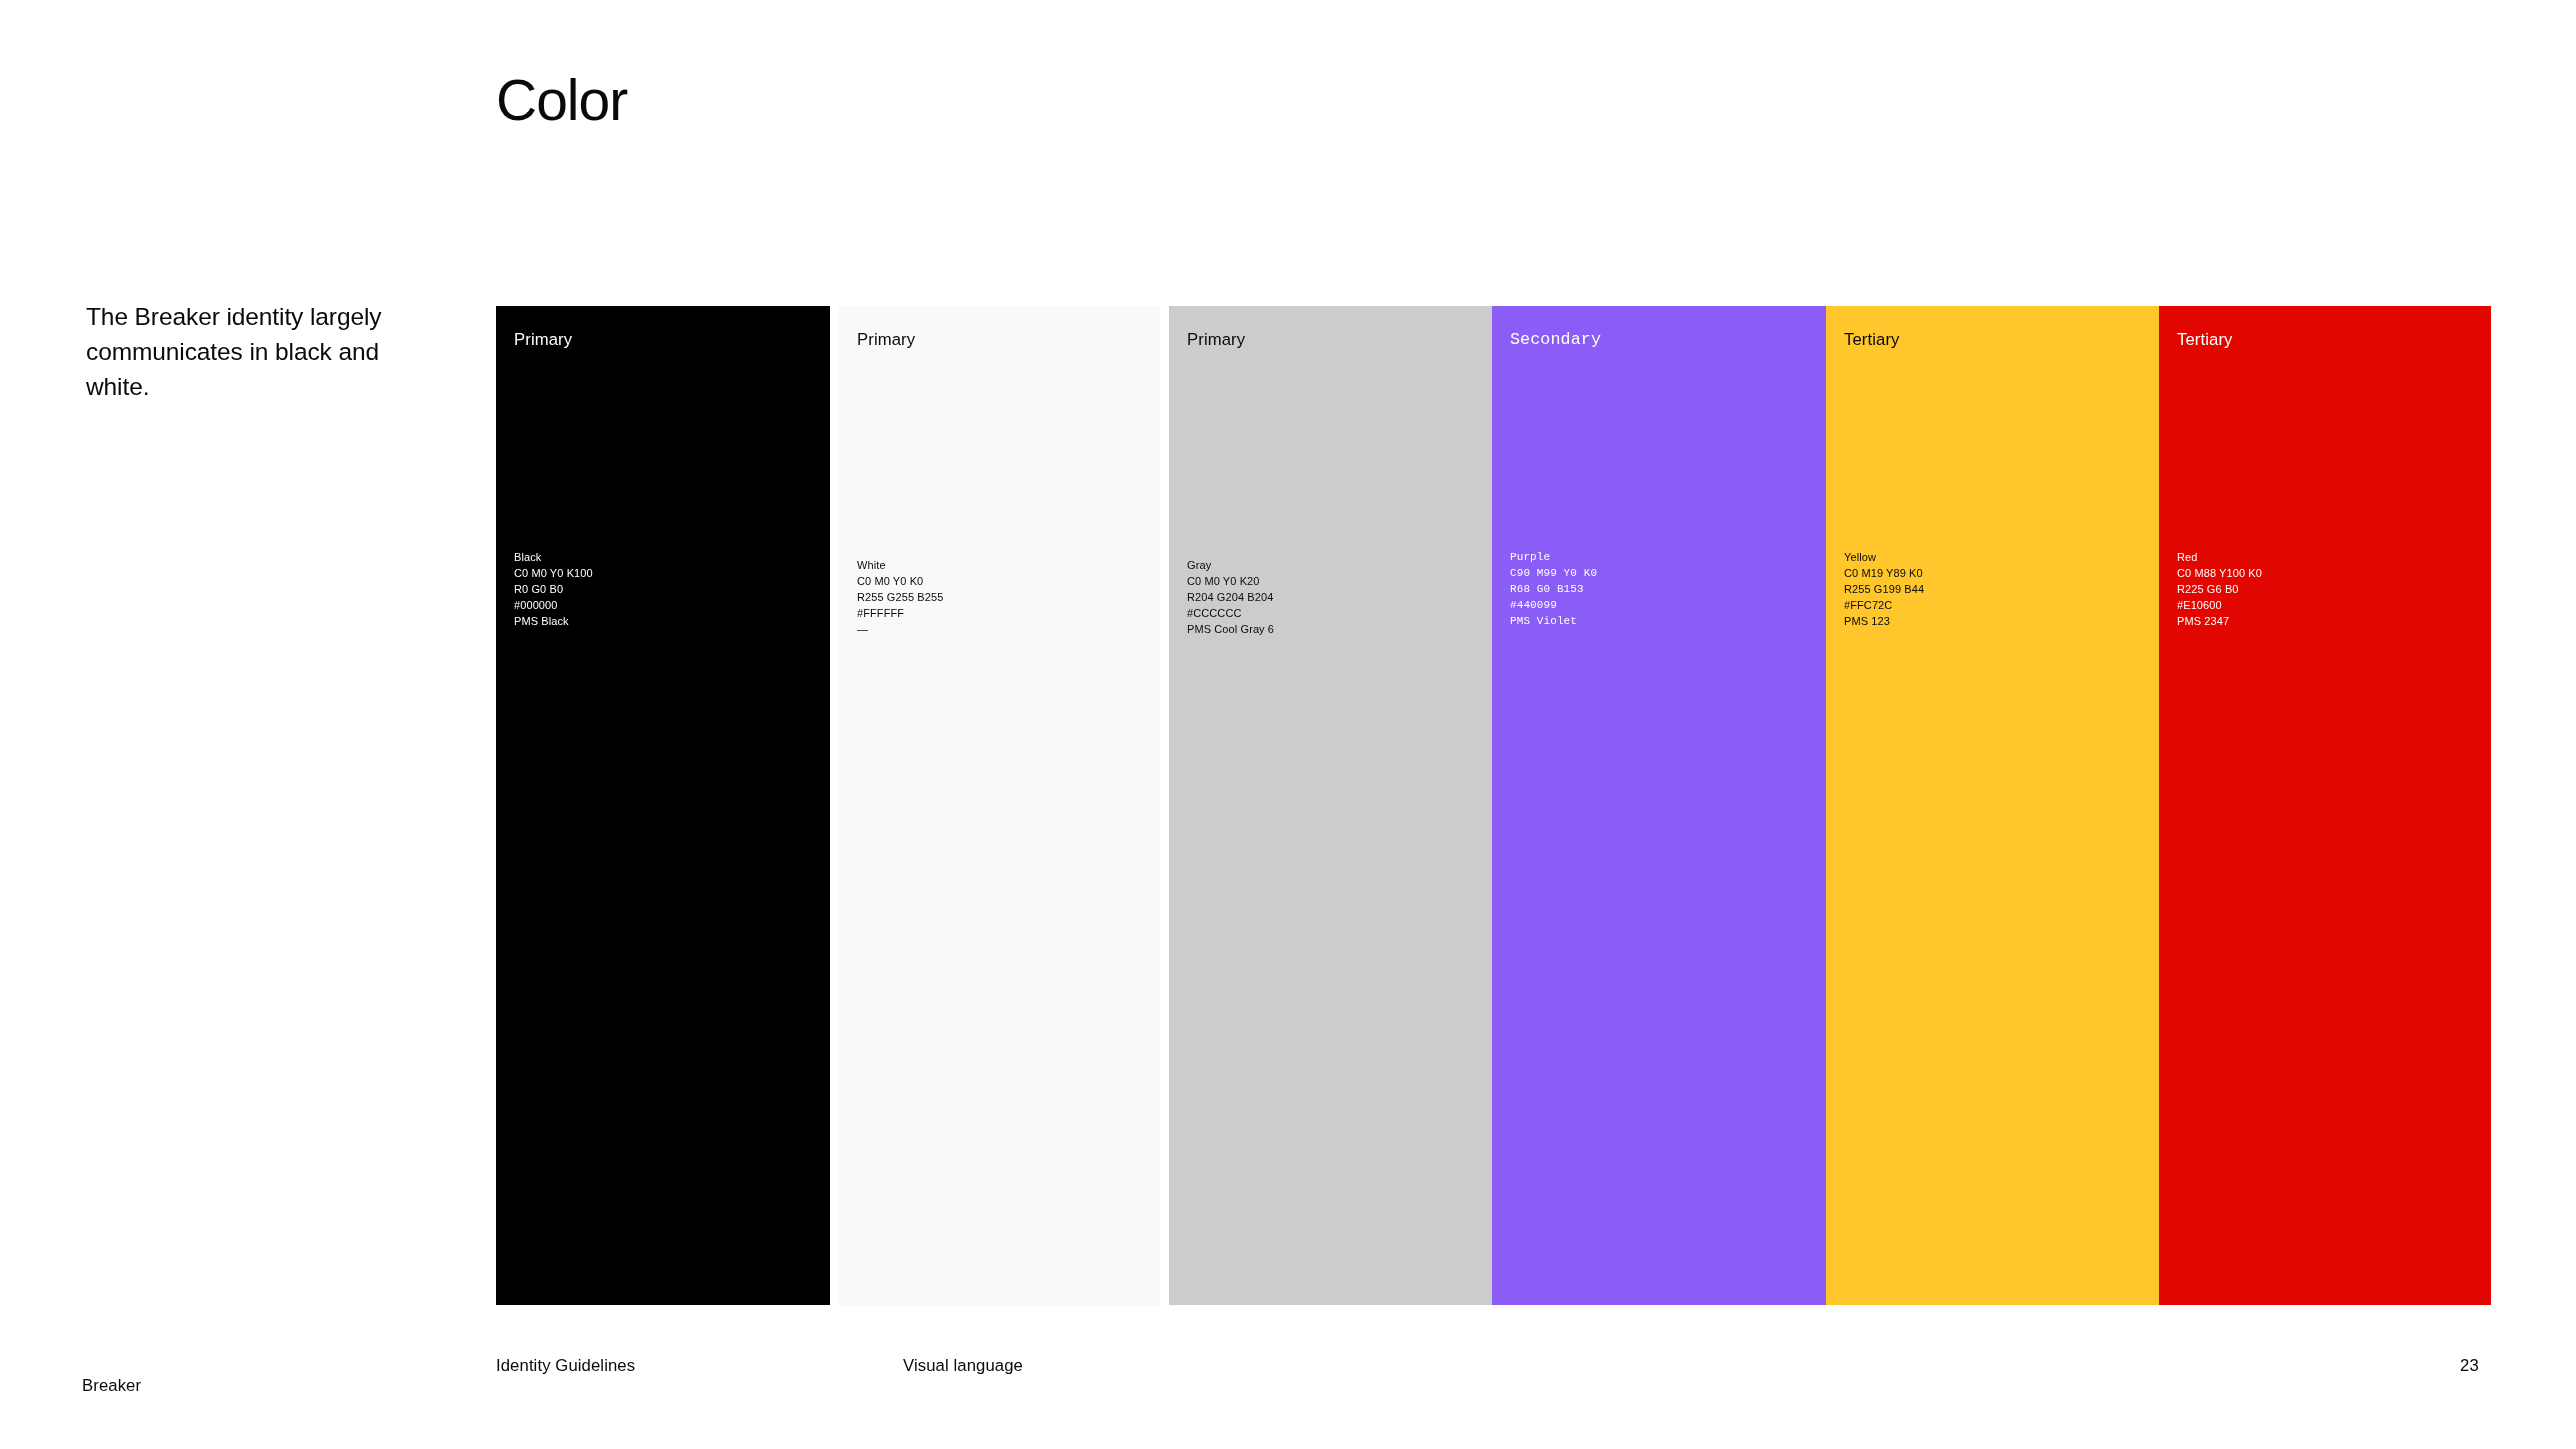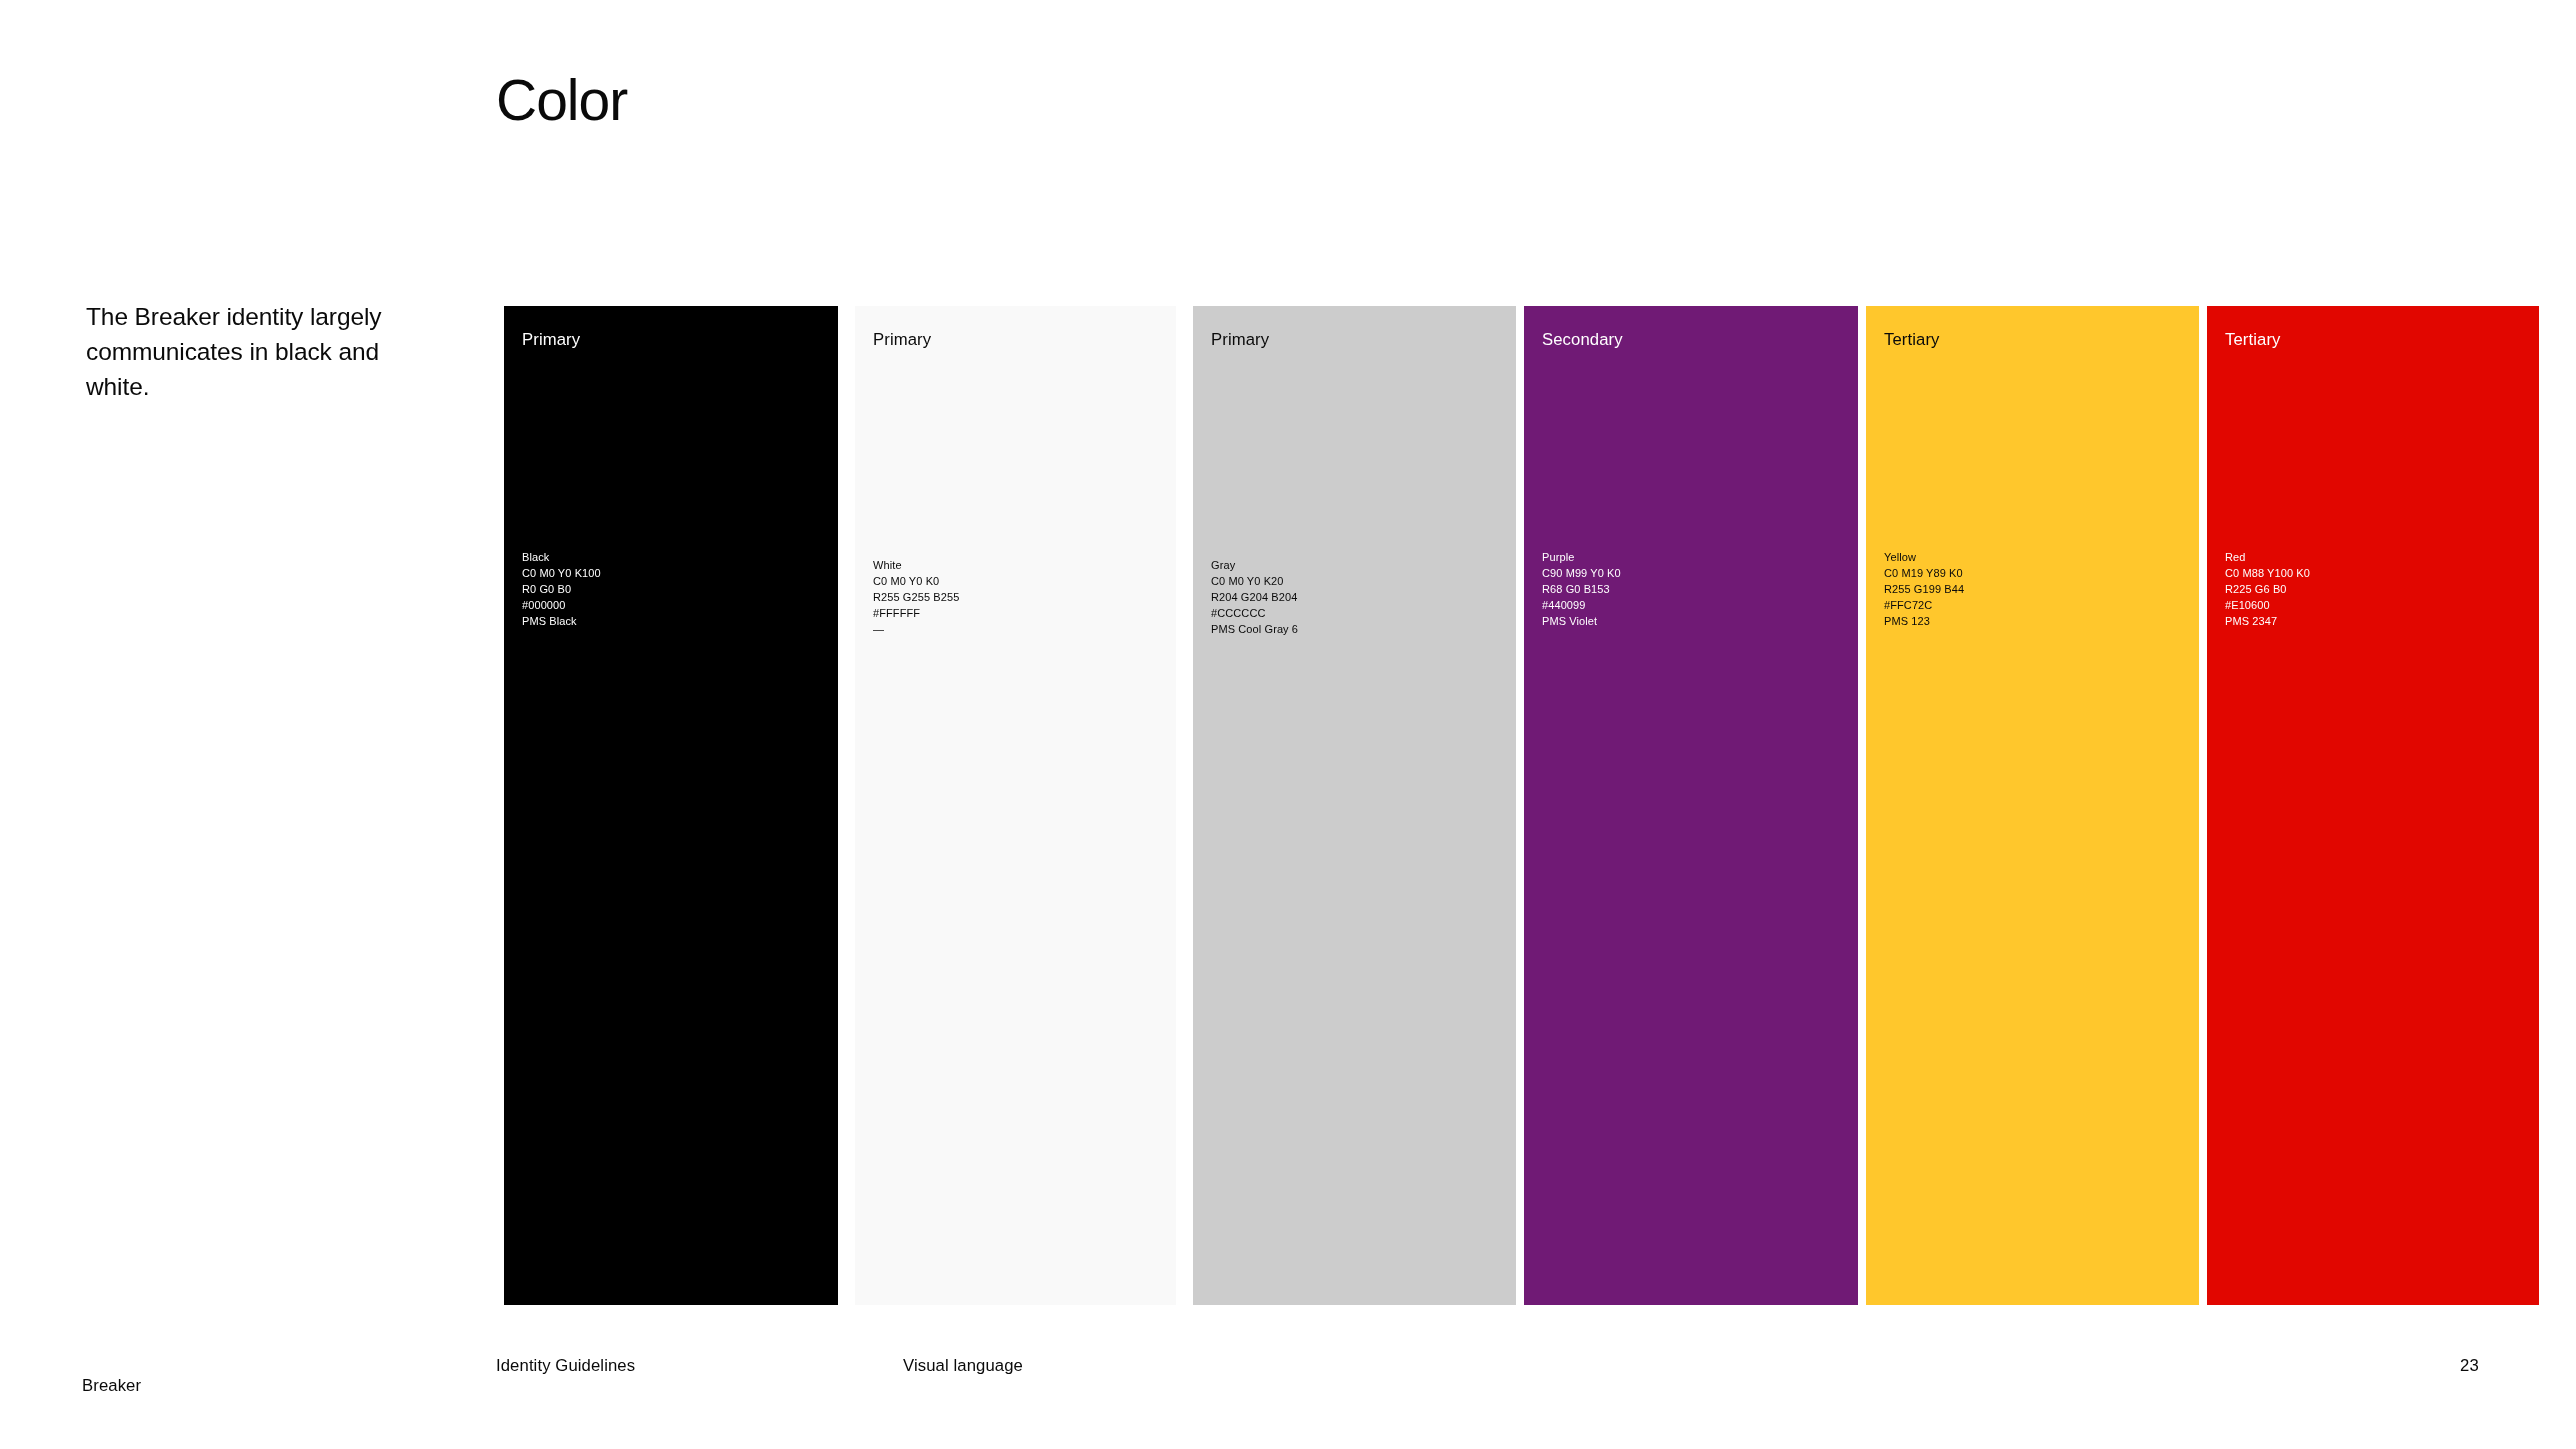--- a/index.html
+++ b/index.html
@@ -57,21 +57,20 @@
     height: 999px;
     display: flex;
     align-items: stretch;
   }
 
   .swatch {
     position: relative;
     height: 100%;
     flex: 0 0 auto;
     overflow: hidden;
-    margin-left: 8px;
   }
 
   
   .swatch.w-black  { width: 334px; margin-right: 9px; }
   .swatch.w-white  { width: 321px; margin-right: 9px; }
   .swatch.w-gray   { width: 323px; }
   .swatch.w-purple { width: 334px; }
   .swatch.w-yellow { width: 333px; }
   .swatch.w-red    { width: 332px; }
 
@@ -160,21 +159,21 @@
       <span class="swatch-category">Primary</span>
       <div class="swatch-specs align-low">
         <span class="spec-name">Gray</span>
         <span class="spec-line">C0 M0 Y0 K20</span>
         <span class="spec-line">R204 G204 B204</span>
         <span class="spec-line">#CCCCCC</span>
         <span class="spec-line">PMS Cool Gray 6</span>
       </div>
     </div>
 
-    <div class="swatch w-purple" style="background-color: #701a75; color: rgb(255, 255, 255);">
+    <div class="swatch w-purple" style="background-color: #8b5cf6; color: rgb(255, 255, 255); font-family: Liberation Mono, monospace;">
       <span class="swatch-category">Secondary</span>
       <div class="swatch-specs align-high">
         <span class="spec-name">Purple</span>
         <span class="spec-line">C90 M99 Y0 K0</span>
         <span class="spec-line">R68 G0 B153</span>
         <span class="spec-line">#440099</span>
         <span class="spec-line">PMS Violet</span>
       </div>
     </div>
 

